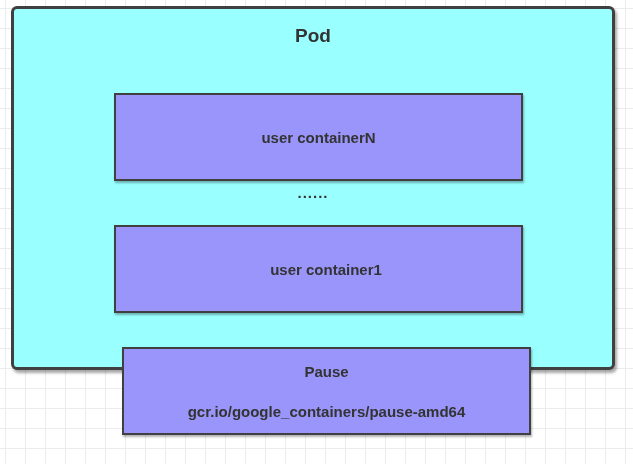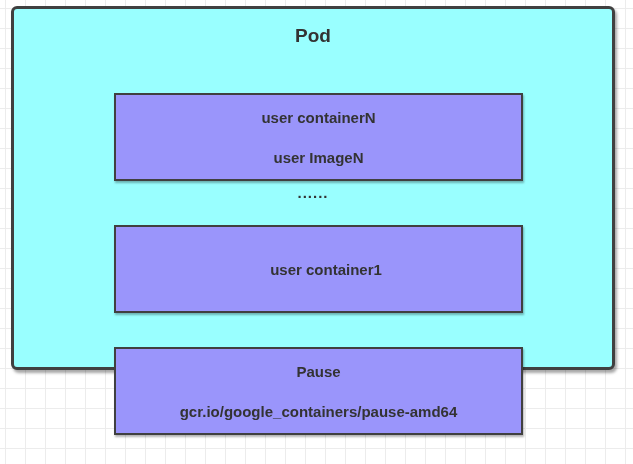--- a/index.html
+++ b/index.html
@@ -55,21 +55,21 @@
     padding: 2px 4px;
   }
   .container-box .line {
     font-size: 15px;
     font-weight: bold;
     color: #333333;
     white-space: nowrap;
   }
   .box-n  { top: 84px;  }
   .box-1  { top: 216px; padding-left: 19px; }
-  .box-pause { top: 338px; }
+  .box-pause { top: 338px; margin-left: 8px; }
   .ellipsis-row {
     position: absolute;
     top: 172px;
     left: 0;
     width: 100%;
     height: 22px;
     display: flex;
     justify-content: center;
     align-items: center;
     font-size: 15px;
@@ -82,21 +82,20 @@
 <body>
 
 <div class="canvas">
 
   <div class="pod-box">
 
     <div class="pod-title">Pod</div>
 
     <div class="container-box box-n">
       <div class="line">user containerN</div>
-      <div class="line">user ImageN</div>
     </div>
 
     <div class="ellipsis-row">......</div>
 
     <div class="container-box box-1">
       <div class="line">user container1</div>
     </div>
 
     <div class="container-box box-pause">
       <div class="line">Pause</div>

